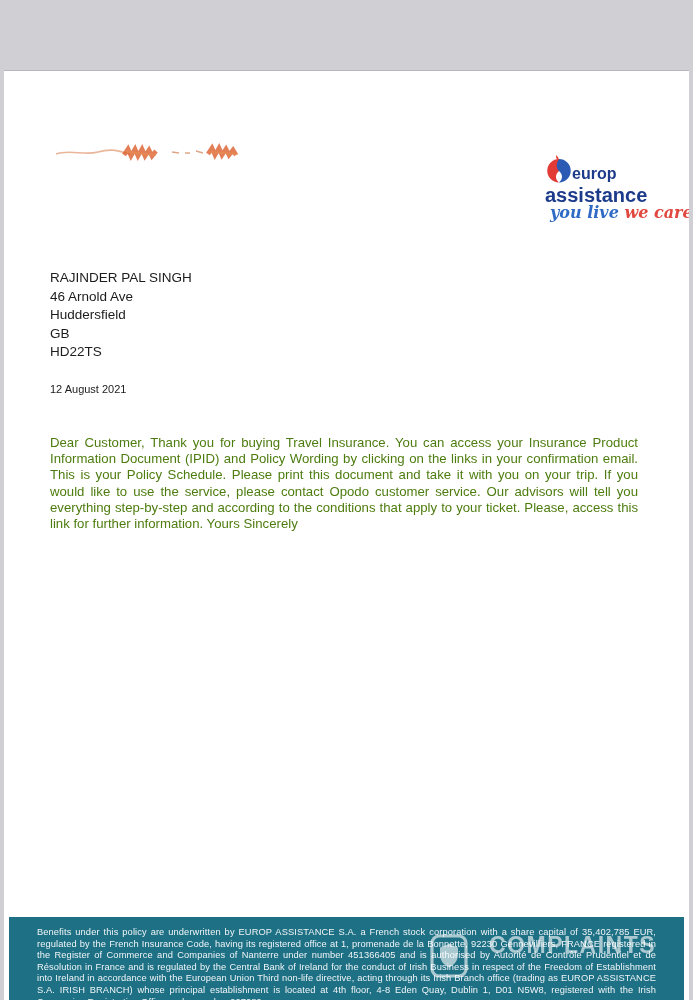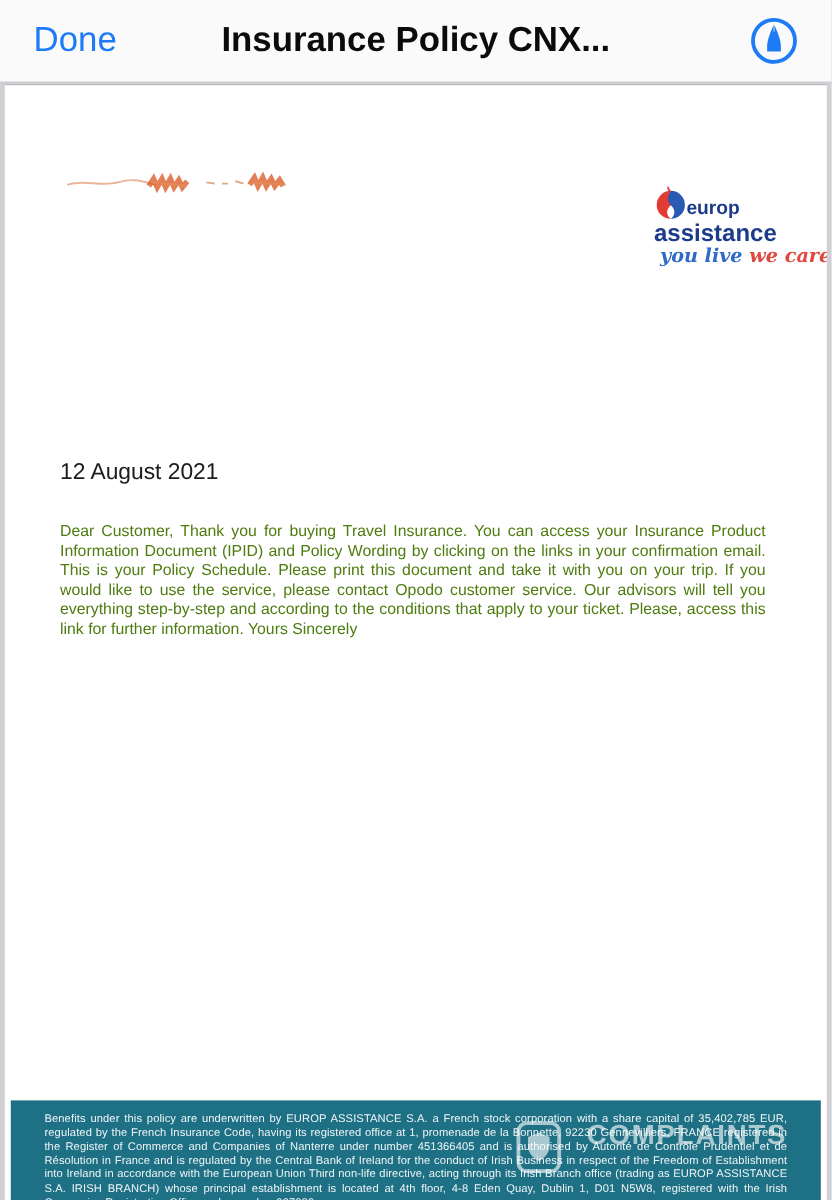--- a/index.html
+++ b/index.html
@@ -58,21 +58,21 @@
   }
   .logo-tagline{
     position:absolute;left:6px;top:50px;white-space:nowrap;
     font-family:"DejaVu Serif",serif;font-style:italic;font-weight:700;font-size:16px;
   }
   .tag-left{color:#2F6BC4;}
   .tag-right{color:#E0473F;}
 
   
   .address{position:absolute;left:46px;top:198px;font-size:13.5px;line-height:18.6px;color:#1C1C1C;}
-  .letter-date{position:absolute;left:46px;top:312px;font-size:19px;color:#1C1C1C;}
+  .letter-date{position:absolute;left:46px;top:312px;font-size:11px;color:#1C1C1C;}
   .body-text{
     position:absolute;left:46px;top:364px;width:588px;
     font-size:13.2px;line-height:16.2px;color:#4d7c0f;text-align:justify;
   }
 
   
   .fineprint{
     position:absolute;left:5px;top:846px;width:675px;height:154px;
     background:var(--footer_teal);overflow:hidden;
   }
@@ -92,31 +92,20 @@
   .wm-row{display:flex;align-items:flex-start;gap:10px;}
   .wm-line2{font-size:23px;font-weight:700;letter-spacing:1.5px;line-height:22px;}
   .wm-sub{display:flex;flex-direction:column;margin-top:2px;}
   .wm-sub span{font-size:9.5px;font-weight:400;letter-spacing:3.2px;line-height:11px;white-space:nowrap;}
 </style>
 </head>
 <body>
 
 <div class="screen">
 
-  <header class="navbar">
-    <button class="done">Done</button>
-    <div class="nav-title">Insurance Policy CNX...</div>
-    <button class="markup-btn" aria-label="Markup">
-      <svg width="44" height="44" viewBox="0 0 44 44">
-        <circle cx="22" cy="22" r="17.5" fill="none" stroke="#1E7BF6" stroke-width="3.2"></circle>
-        <path d="M22 8.5 C19.2 14 16.8 20.5 16.3 25.5 L16.3 31 L27.7 31 L27.7 25.5 C27.2 20.5 24.8 14 22 8.5 Z" fill="#1E7BF6"></path>
-        <path d="M22 8.5 L22 14.5" stroke="#FFFFFF" stroke-width="1" opacity="0.6"></path>
-      </svg>
-    </button>
-  </header>
 
   <main class="doc-viewport">
     <div class="page">
 
       <svg class="scribble" width="212" height="30" viewBox="0 0 212 30">
         <path d="M6 15 C 20 10, 34 17, 48 13 S 68 12, 80 15" fill="none" stroke="#D97A45" stroke-width="1.6" opacity="0.55"></path>
         <path d="M74 16 l4 -6 l3 7 l4 -7 l3 7 l4 -7 l3 7 l4 -6 l3 6 l4 -5" fill="none" stroke="#D9541F" stroke-width="4.5" opacity="0.75"></path>
         <path d="M76 13 l30 3" fill="none" stroke="#E8914F" stroke-width="2" opacity="0.5"></path>
         <path d="M122 13 l7 1 M135 14 l5 0 M146 12 l7 2" fill="none" stroke="#C96B39" stroke-width="1.6" opacity="0.6"></path>
         <path d="M158 15 l4 -6 l3 7 l4 -7 l3 7 l4 -6 l3 6 l4 -5 l3 5" fill="none" stroke="#D9541F" stroke-width="4.5" opacity="0.75"></path>
@@ -130,20 +119,27 @@
           <path d="M10.5 0 C9.5 2.5 10.5 4.5 13 4.5 C12 2.5 11.5 1.2 10.5 0 Z" fill="#E23A34"></path>
         </svg>
         <div class="logo-name-top">europ</div>
         <div class="logo-name-bottom">assistance</div>
         <div class="logo-tagline">
           <span class="tag-left">you live</span>
           <span class="tag-right">we care</span>
         </div>
       </div>
 
+      <div class="address">
+        <div>RAJINDER PAL SINGH</div>
+        <div>46 Arnold Ave</div>
+        <div>Huddersfield</div>
+        <div>GB</div>
+        <div>HD22TS</div>
+      </div>
 
       <div class="letter-date">12 August 2021</div>
 
       <p class="body-text">Dear Customer, Thank you for buying Travel Insurance. You can access your Insurance Product Information Document (IPID) and Policy Wording by clicking on the links in your confirmation email. This is your Policy Schedule. Please print this document and take it with you on your trip. If you would like to use the service, please contact Opodo customer service. Our advisors will tell you everything step-by-step and according to the conditions that apply to your ticket. Please, access this link for further information. Yours Sincerely</p>
 
       <footer class="fineprint">
         <p class="fineprint-text">Benefits under this policy are underwritten by EUROP ASSISTANCE S.A. a French stock corporation with a share capital of 35,402,785 EUR, regulated by the French Insurance Code, having its registered office at 1, promenade de la Bonnette, 92230 Gennevilliers, FRANCE registered in the Register of Commerce and Companies of Nanterre under number 451366405 and is authorised by Autorité de Contrôle Prudentiel et de Résolution in France and is regulated by the Central Bank of Ireland for the conduct of Irish Business in respect of the Freedom of Establishment into Ireland in accordance with the European Union Third non-life directive, acting through its Irish Branch office (trading as EUROP ASSISTANCE S.A. IRISH BRANCH) whose principal establishment is located at 4th floor, 4-8 Eden Quay, Dublin 1, D01 N5W8, registered with the Irish Companies Registration Office under number 907089</p>
 
         <div class="watermark">
           <svg width="38" height="44" viewBox="0 0 38 44">

